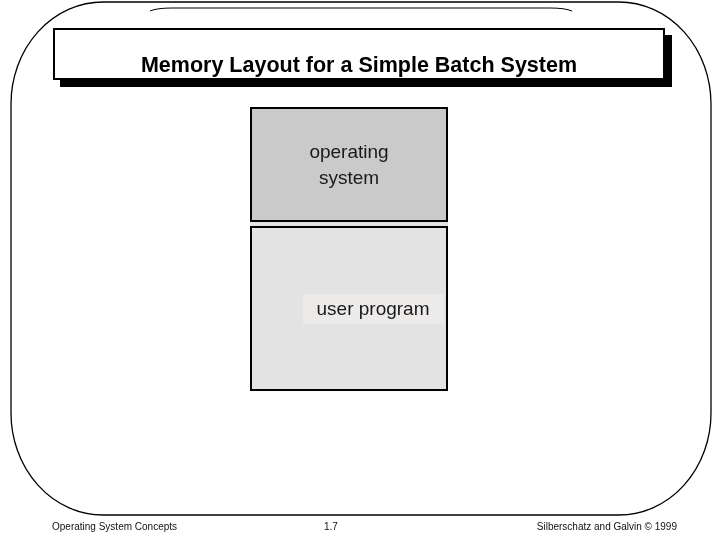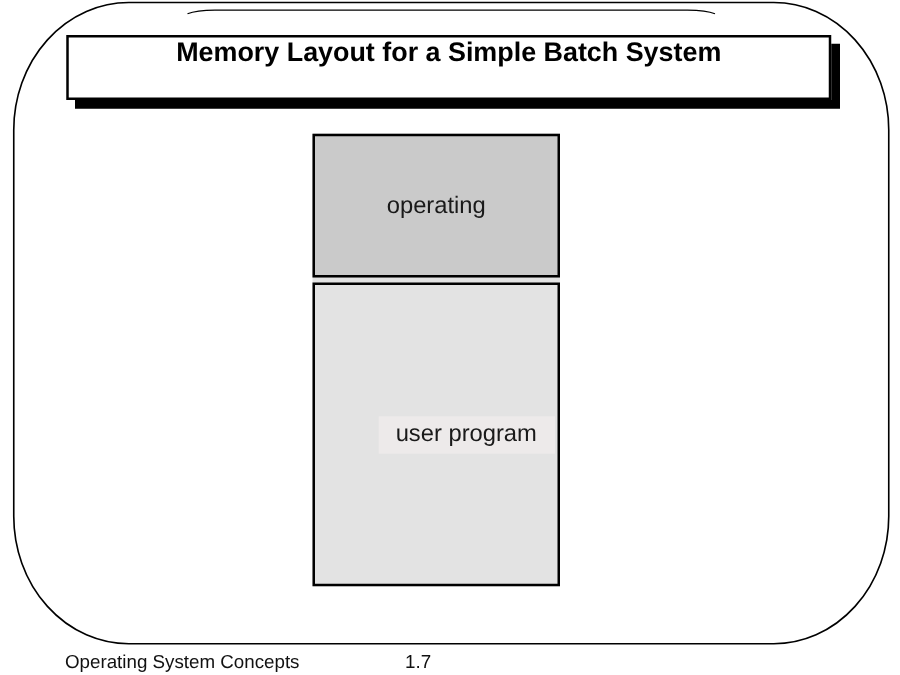--- a/index.html
+++ b/index.html
@@ -30,38 +30,38 @@
     position: absolute;
     left: 53px;
     top: 28px;
     width: 612px;
     height: 52px;
     background: #ffffff;
     border: 2px solid #000000;
     box-shadow: 7px 7px 0 0 #000000;
     box-sizing: border-box;
     display: flex;
-    align-items: flex-start;
+    align-items: flex-end;
     justify-content: center;
   }
   .title {
     margin: 0;
     font-size: 21.5px;
     font-weight: bold;
     color: #000000;
     white-space: nowrap;
   }
 
   
   .memory-diagram {
     position: absolute;
     left: 250px;
     top: 107px;
     width: 198px;
-    height: 362px;
+    height: 284px;
     background: var(--user-box-fill, #e3e3e3);
   }
   .mem-box {
     position: absolute;
     left: 0;
     right: 0;
     box-sizing: border-box;
     border: 2px solid #000000;
     display: flex;
     align-items: center;
@@ -92,21 +92,21 @@
     display: block;
   }
 
   
   .footer {
     position: absolute;
     left: 0;
     top: 519px;
     width: 720px;
     height: 18px;
-    font-size: 15px;
+    font-size: 10px;
     color: #111111;
   }
   .footer-left   { position: absolute; left: 52px;  top: 2px; }
   .footer-center { position: absolute; left: 324px; top: 2px; }
   .footer-right  { position: absolute; right: 43px; top: 2px; }
 </style>
 </head>
 <body>
 
 <div class="slide">
@@ -117,27 +117,29 @@
   </svg>
 
   <div class="title-box">
     <h1 class="title">Memory Layout for a Simple Batch System</h1>
   </div>
 
   <div class="memory-diagram">
     <div class="mem-box os">
       <div class="mem-label">
         <span class="line">operating</span>
+        <span class="line">system</span>
       </div>
     </div>
     <div class="mem-box user">
       <div class="mem-label">
         <span class="line">user program</span>
       </div>
     </div>
   </div>
 
   <div class="footer">
     <span class="footer-left">Operating System Concepts</span>
     <span class="footer-center">1.7</span>
+    <span class="footer-right">Silberschatz and Galvin © 1999</span>
   </div>
 
 </div>
 
 </body></html>

